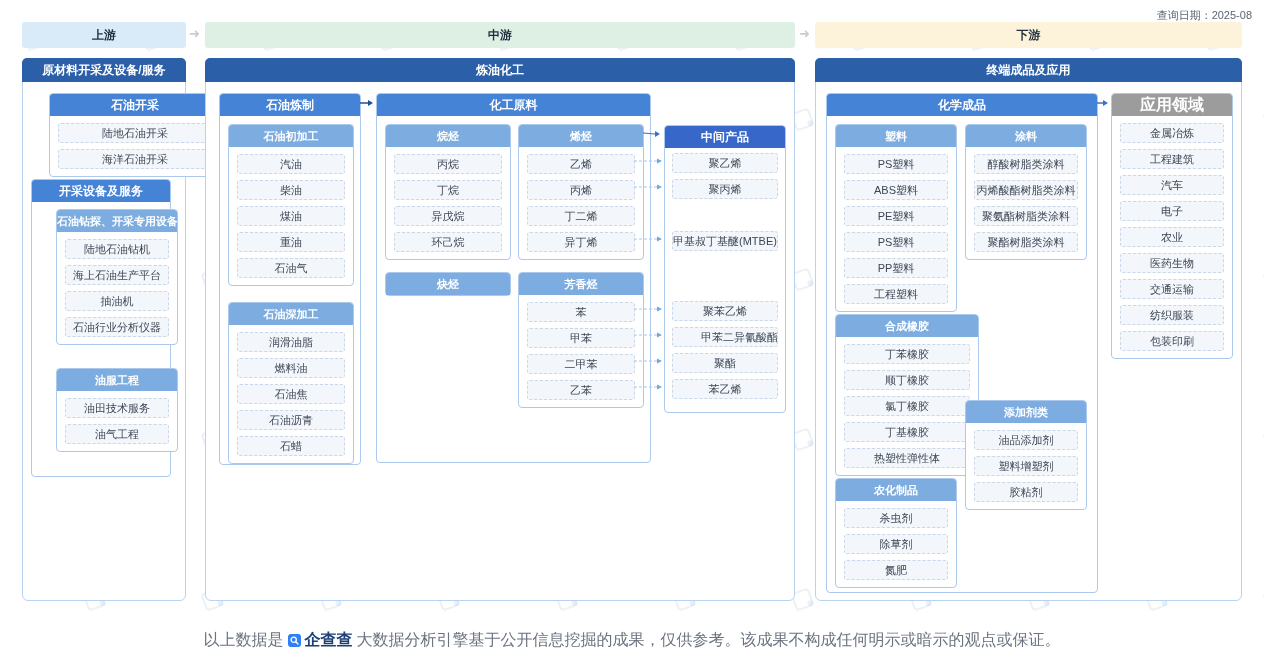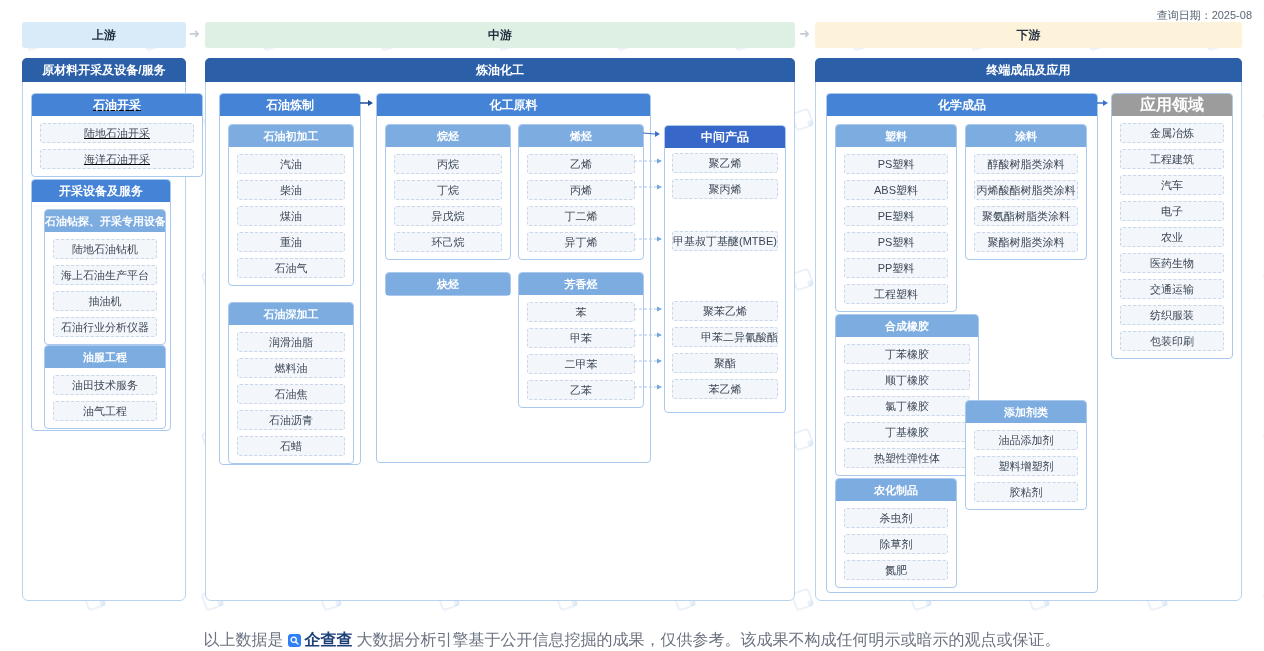--- a/index.html
+++ b/index.html
@@ -33,21 +33,21 @@
   .panel{position:absolute;top:58px;height:543px;border:1px solid #b9d3ee;border-radius:6px;
       background:#fff;z-index:1;box-sizing:border-box;}
   #panel-up{left:22px;width:164px;}
   #panel-mid{left:205px;width:590px;}
   #panel-down{left:815px;width:427px;}
   .panel-hd{height:24px;line-height:24px;background:var(--dark);color:#fff;text-align:center;
       font-size:12px;font-weight:700;border-radius:5px 5px 0 0;margin:-1px -1px 0 -1px;}
 
   
   .gbox{position:absolute;border:1px solid #aac9ec;border-radius:4px;background:#fff;box-sizing:border-box;}
-  .gbox.flow{position:relative;left:4px;top:0;margin:0 0 0 0;width:auto;}
+  .gbox.flow{position:relative;left:16px;top:0;margin:0 0 23px 0;width:auto;}
   .gbox-hd{height:22px;line-height:22px;text-align:center;color:#fff;font-weight:700;
       font-size:11px;border-radius:3px 3px 0 0;overflow:hidden;white-space:nowrap;}
   .v-mid>.gbox-hd{background:var(--mid);font-size:12px;}
   .v-light>.gbox-hd{background:var(--light);}
   .v-royal>.gbox-hd{background:var(--royal);font-size:12px;}
   .v-gray>.gbox-hd{background:var(--gray);font-size:16px;}
   .gbox-bd{padding:7px 8px 1px 8px;}
   .pill{height:20px;line-height:18px;box-sizing:border-box;border:1px dashed #c9d7e8;
       background:#f3f7fb;border-radius:3px;text-align:center;font-size:11px;color:#3d4654;
       margin-bottom:6px;overflow:hidden;white-space:nowrap;}
@@ -159,21 +159,21 @@
 <div class="date">查询日期：2025-08</div>
 
 <div class="stage-bar" id="stage-up">上游</div>
 <div class="stage-arrow" id="stage-arrow-1">➜</div>
 <div class="stage-bar" id="stage-mid">中游</div>
 <div class="stage-arrow" id="stage-arrow-2">➜</div>
 <div class="stage-bar" id="stage-down">下游</div>
 
 <div class="panel" id="panel-up">
   <div class="panel-hd">原材料开采及设备/服务</div>
-<div class="gbox v-mid" style="left: 8px; top: 34px; width: 172px; text-decoration: underline;">
+<div class="gbox v-mid" style="left: 26px; top: 34px; width: 172px;">
       <div class="gbox-hd">石油开采</div>
       <div class="gbox-bd">
         <div class="pill">陆地石油开采</div>
         <div class="pill">海洋石油开采</div>
       </div>
     </div>
     <div class="gbox v-mid" style="left: 8px; top: 120px; width: 140px;">
       <div class="gbox-hd">开采设备及服务</div>
       <div class="gbox-bd">
         <div class="gbox v-light flow">

